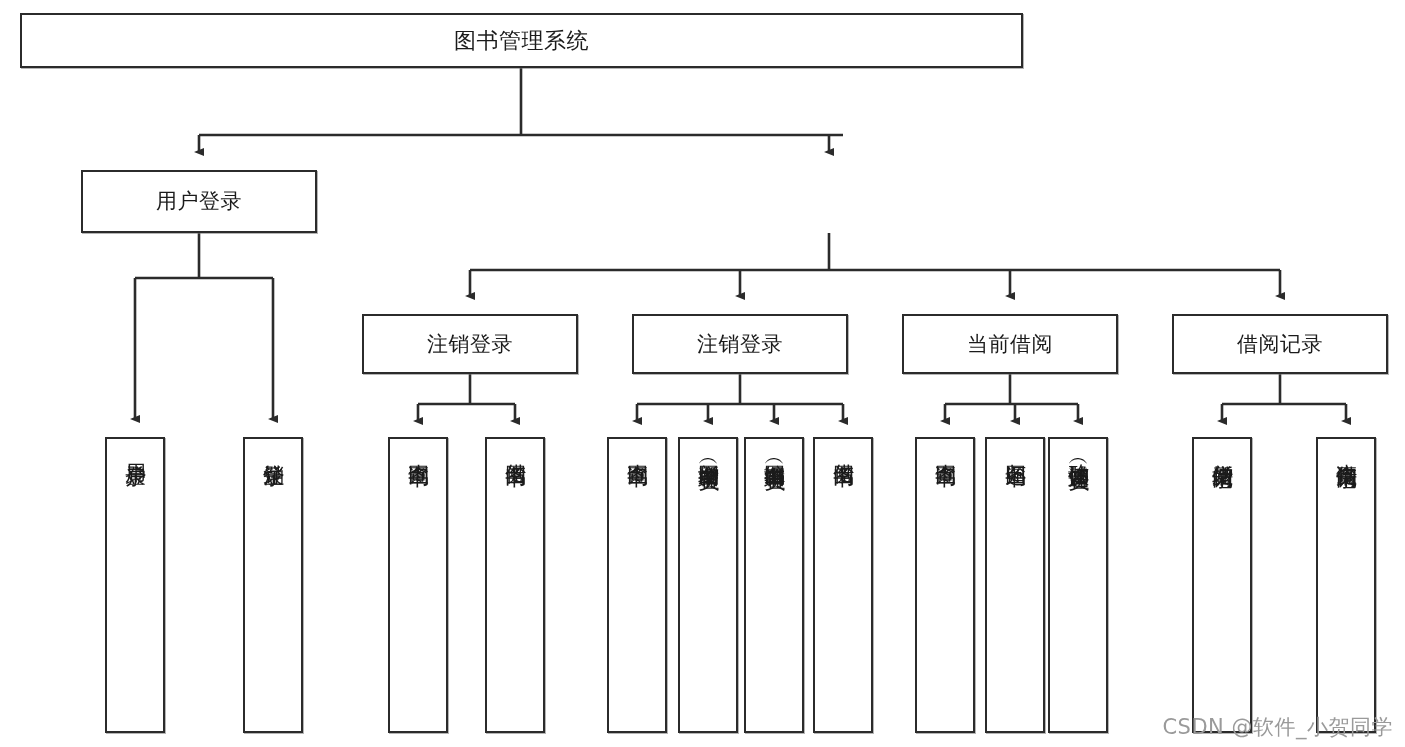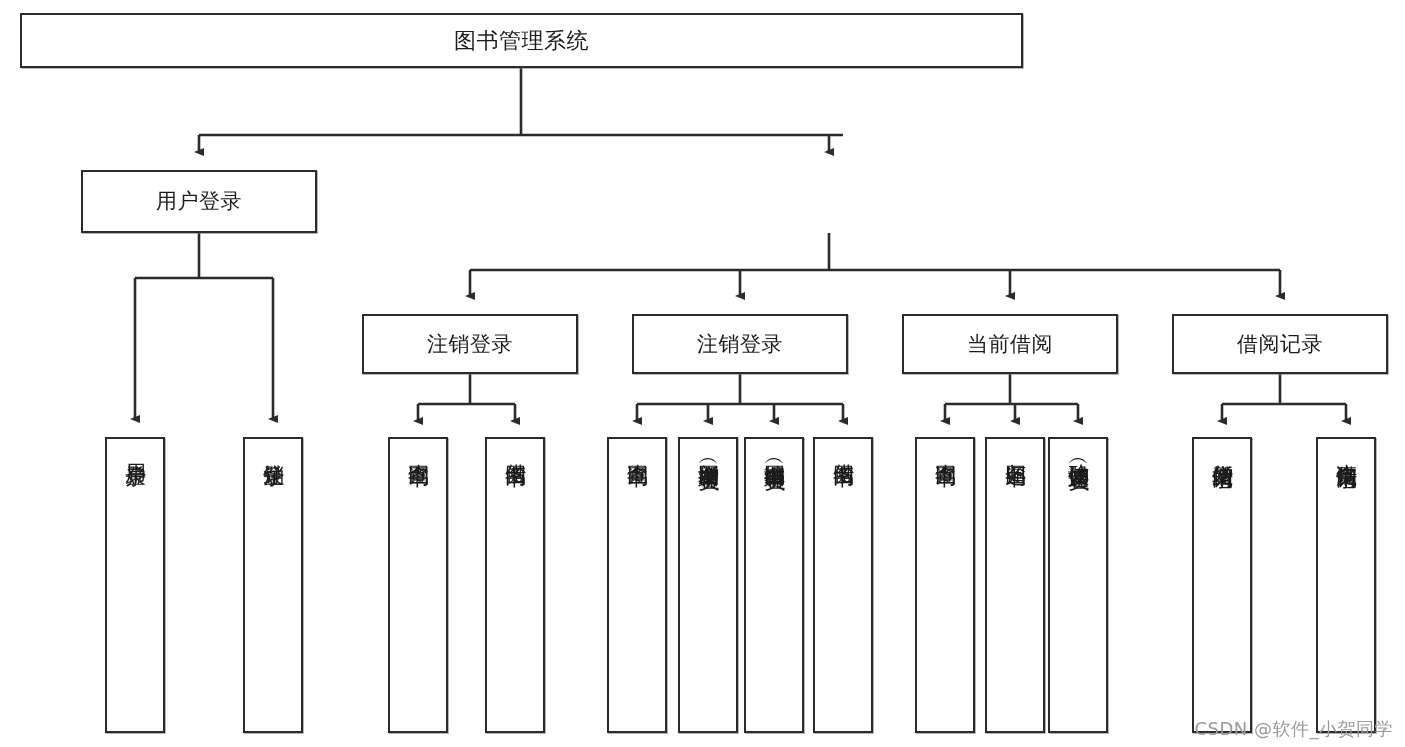--- a/index.html
+++ b/index.html
@@ -53,21 +53,21 @@
     font-size: 21px;
     line-height: 1.22;
     letter-spacing: 1px;
     white-space: nowrap;
     margin: 0 auto;
   }
   .watermark {
     position: absolute;
     right: 12px;
     bottom: 6px;
-    font-size: 18px;
+    font-size: 21px;
     color: #9a9a9a;
     white-space: nowrap;
     letter-spacing: 0.5px;
   }
 </style>
 </head>
 <body>
 
 <div id="diagram-root">
 

